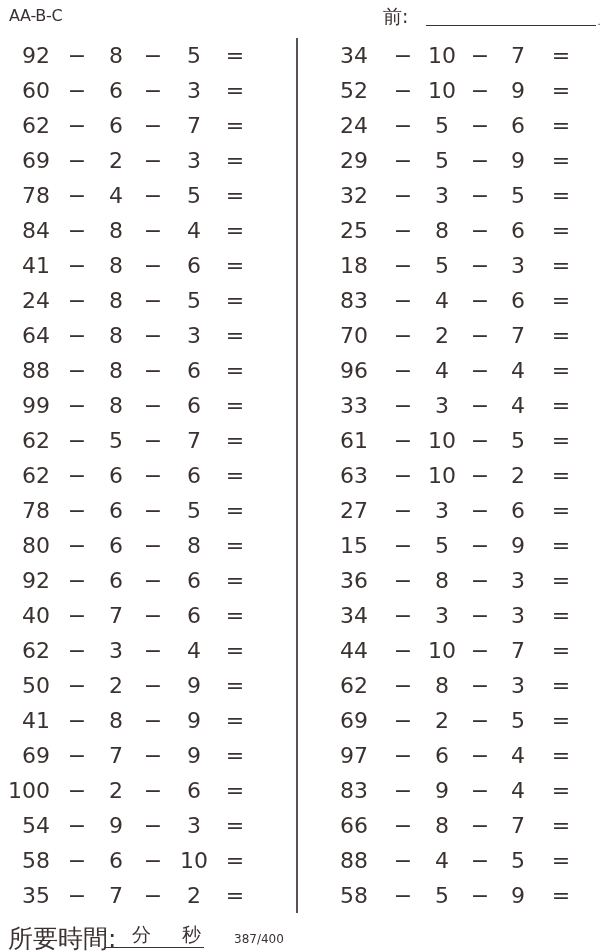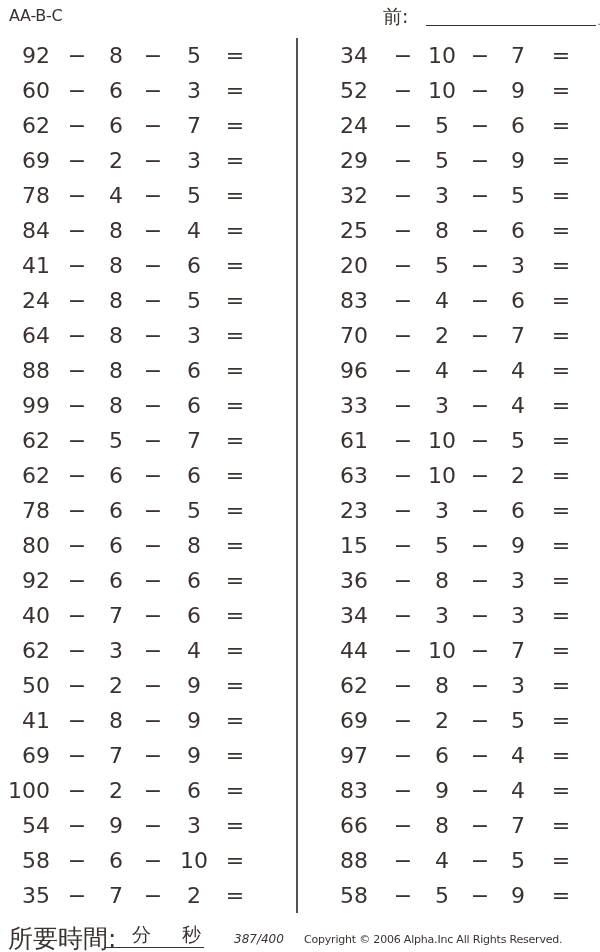--- a/index.html
+++ b/index.html
@@ -47,21 +47,21 @@
     .col-right .eq { left: 246px; width: 30px; }
 
     .footer { position: absolute; left: 0; top: 916px; width: 600px; height: 36px; }
     .time-label { position: absolute; left: 8px; top: 6px; font-size: 25px; }
     .time-line {
       position: absolute; left: 104px; top: 6px; width: 100px; height: 25px;
       border-bottom: 1px solid #3a3230;
     }
     .min-label { position: absolute; left: 132px; top: 6px; font-size: 19px; }
     .sec-label { position: absolute; left: 182px; top: 6px; font-size: 19px; }
-    .page-count { position: absolute; left: 234px; top: 16px; font-size: 12px; font-style: italic; }
+    .page-count { position: absolute; left: 234px; top: 16px; font-size: 12px; }
     .copyright { position: absolute; left: 304px; top: 17px; font-size: 11px; letter-spacing: -0.2px; }
   </style>
 </head>
 <body>
 
 <div class="code">AA-B-C</div>
 
 <div class="name-wrap">
   <span>名前:</span>
   <span class="name-line"></span>
@@ -315,21 +315,21 @@
     </div>
     <div class="row">
       <span class="a">25</span>
       <span class="m1">−</span>
       <span class="b">8</span>
       <span class="m2">−</span>
       <span class="c">6</span>
       <span class="eq">=</span>
     </div>
     <div class="row">
-      <span class="a">20</span>
+      <span class="a">18</span>
       <span class="m1">−</span>
       <span class="b">5</span>
       <span class="m2">−</span>
       <span class="c">3</span>
       <span class="eq">=</span>
     </div>
     <div class="row">
       <span class="a">83</span>
       <span class="m1">−</span>
       <span class="b">4</span>
@@ -371,21 +371,21 @@
     </div>
     <div class="row">
       <span class="a">63</span>
       <span class="m1">−</span>
       <span class="b">10</span>
       <span class="m2">−</span>
       <span class="c">2</span>
       <span class="eq">=</span>
     </div>
     <div class="row">
-      <span class="a">23</span>
+      <span class="a">27</span>
       <span class="m1">−</span>
       <span class="b">3</span>
       <span class="m2">−</span>
       <span class="c">6</span>
       <span class="eq">=</span>
     </div>
     <div class="row">
       <span class="a">15</span>
       <span class="m1">−</span>
       <span class="b">5</span>
@@ -474,14 +474,13 @@
       <span class="eq">=</span>
     </div>
   </div>
 
 <div class="footer">
   <span class="time-label">所要時間:</span>
   <span class="time-line"></span>
   <span class="min-label">分</span>
   <span class="sec-label">秒</span>
   <span class="page-count">387/400</span>
-  <span class="copyright">Copyright © 2006 Alpha.Inc All Rights Reserved.</span>
 </div>
 
 </body></html>

